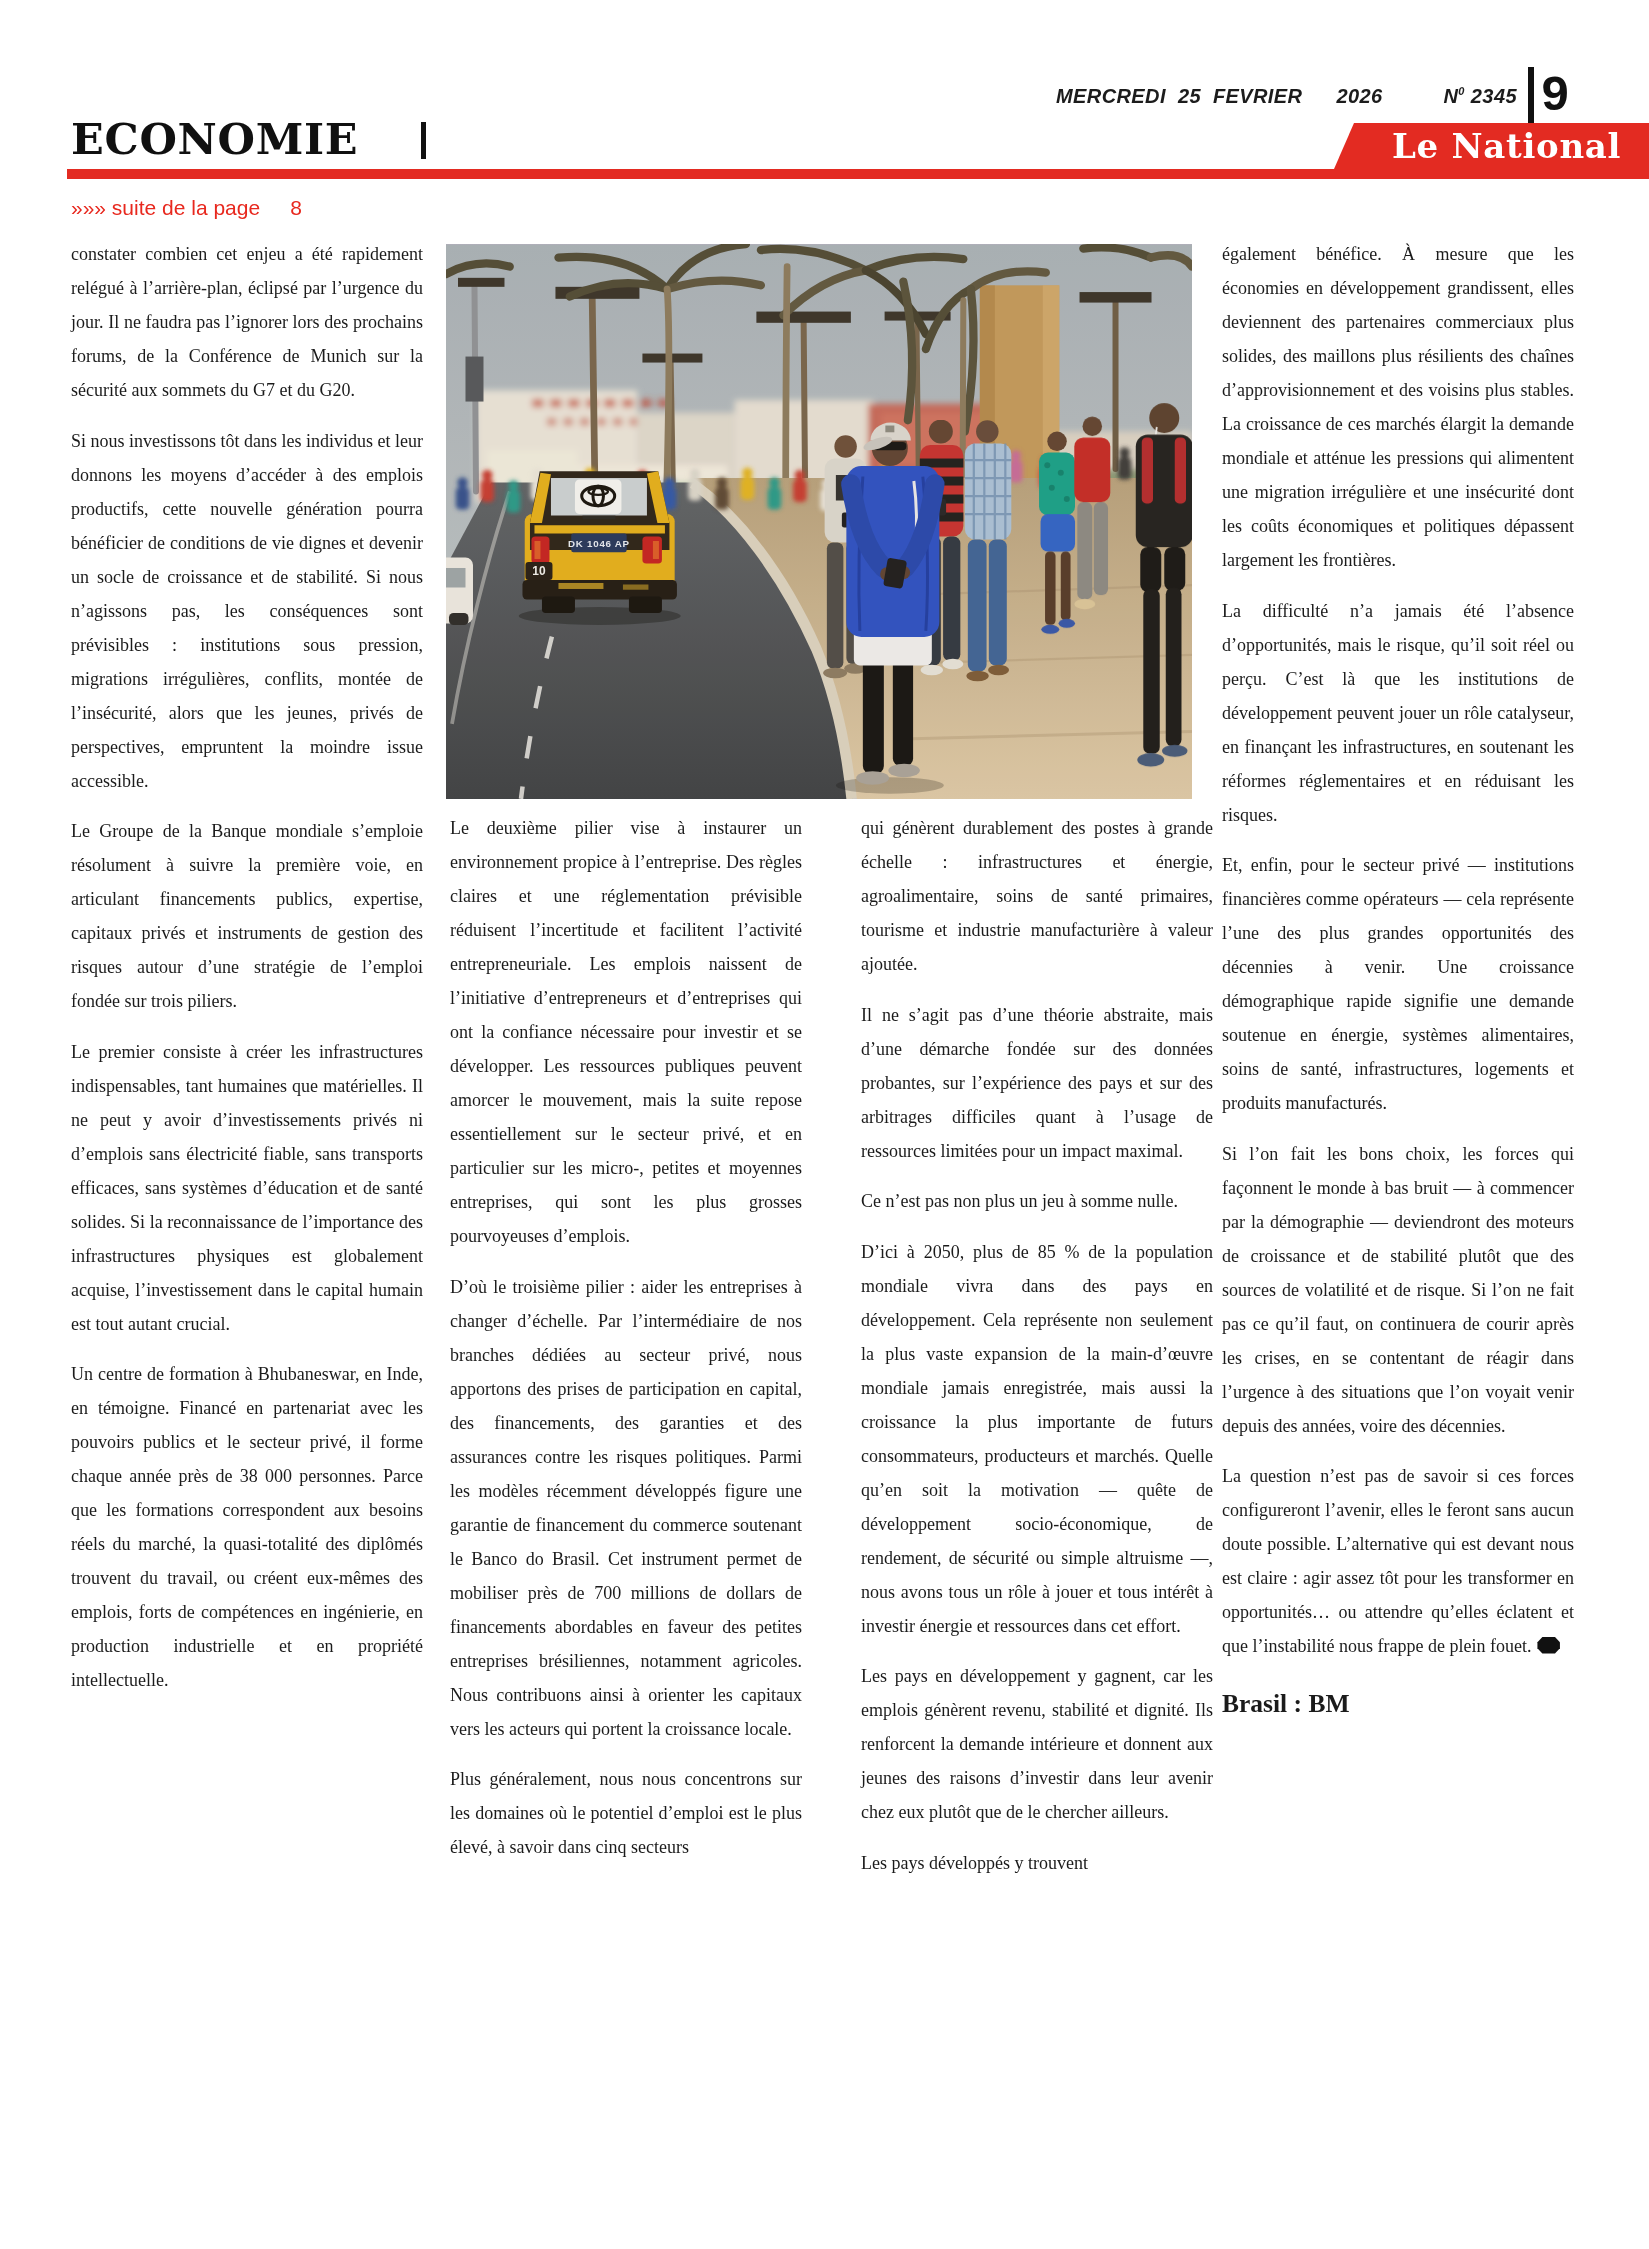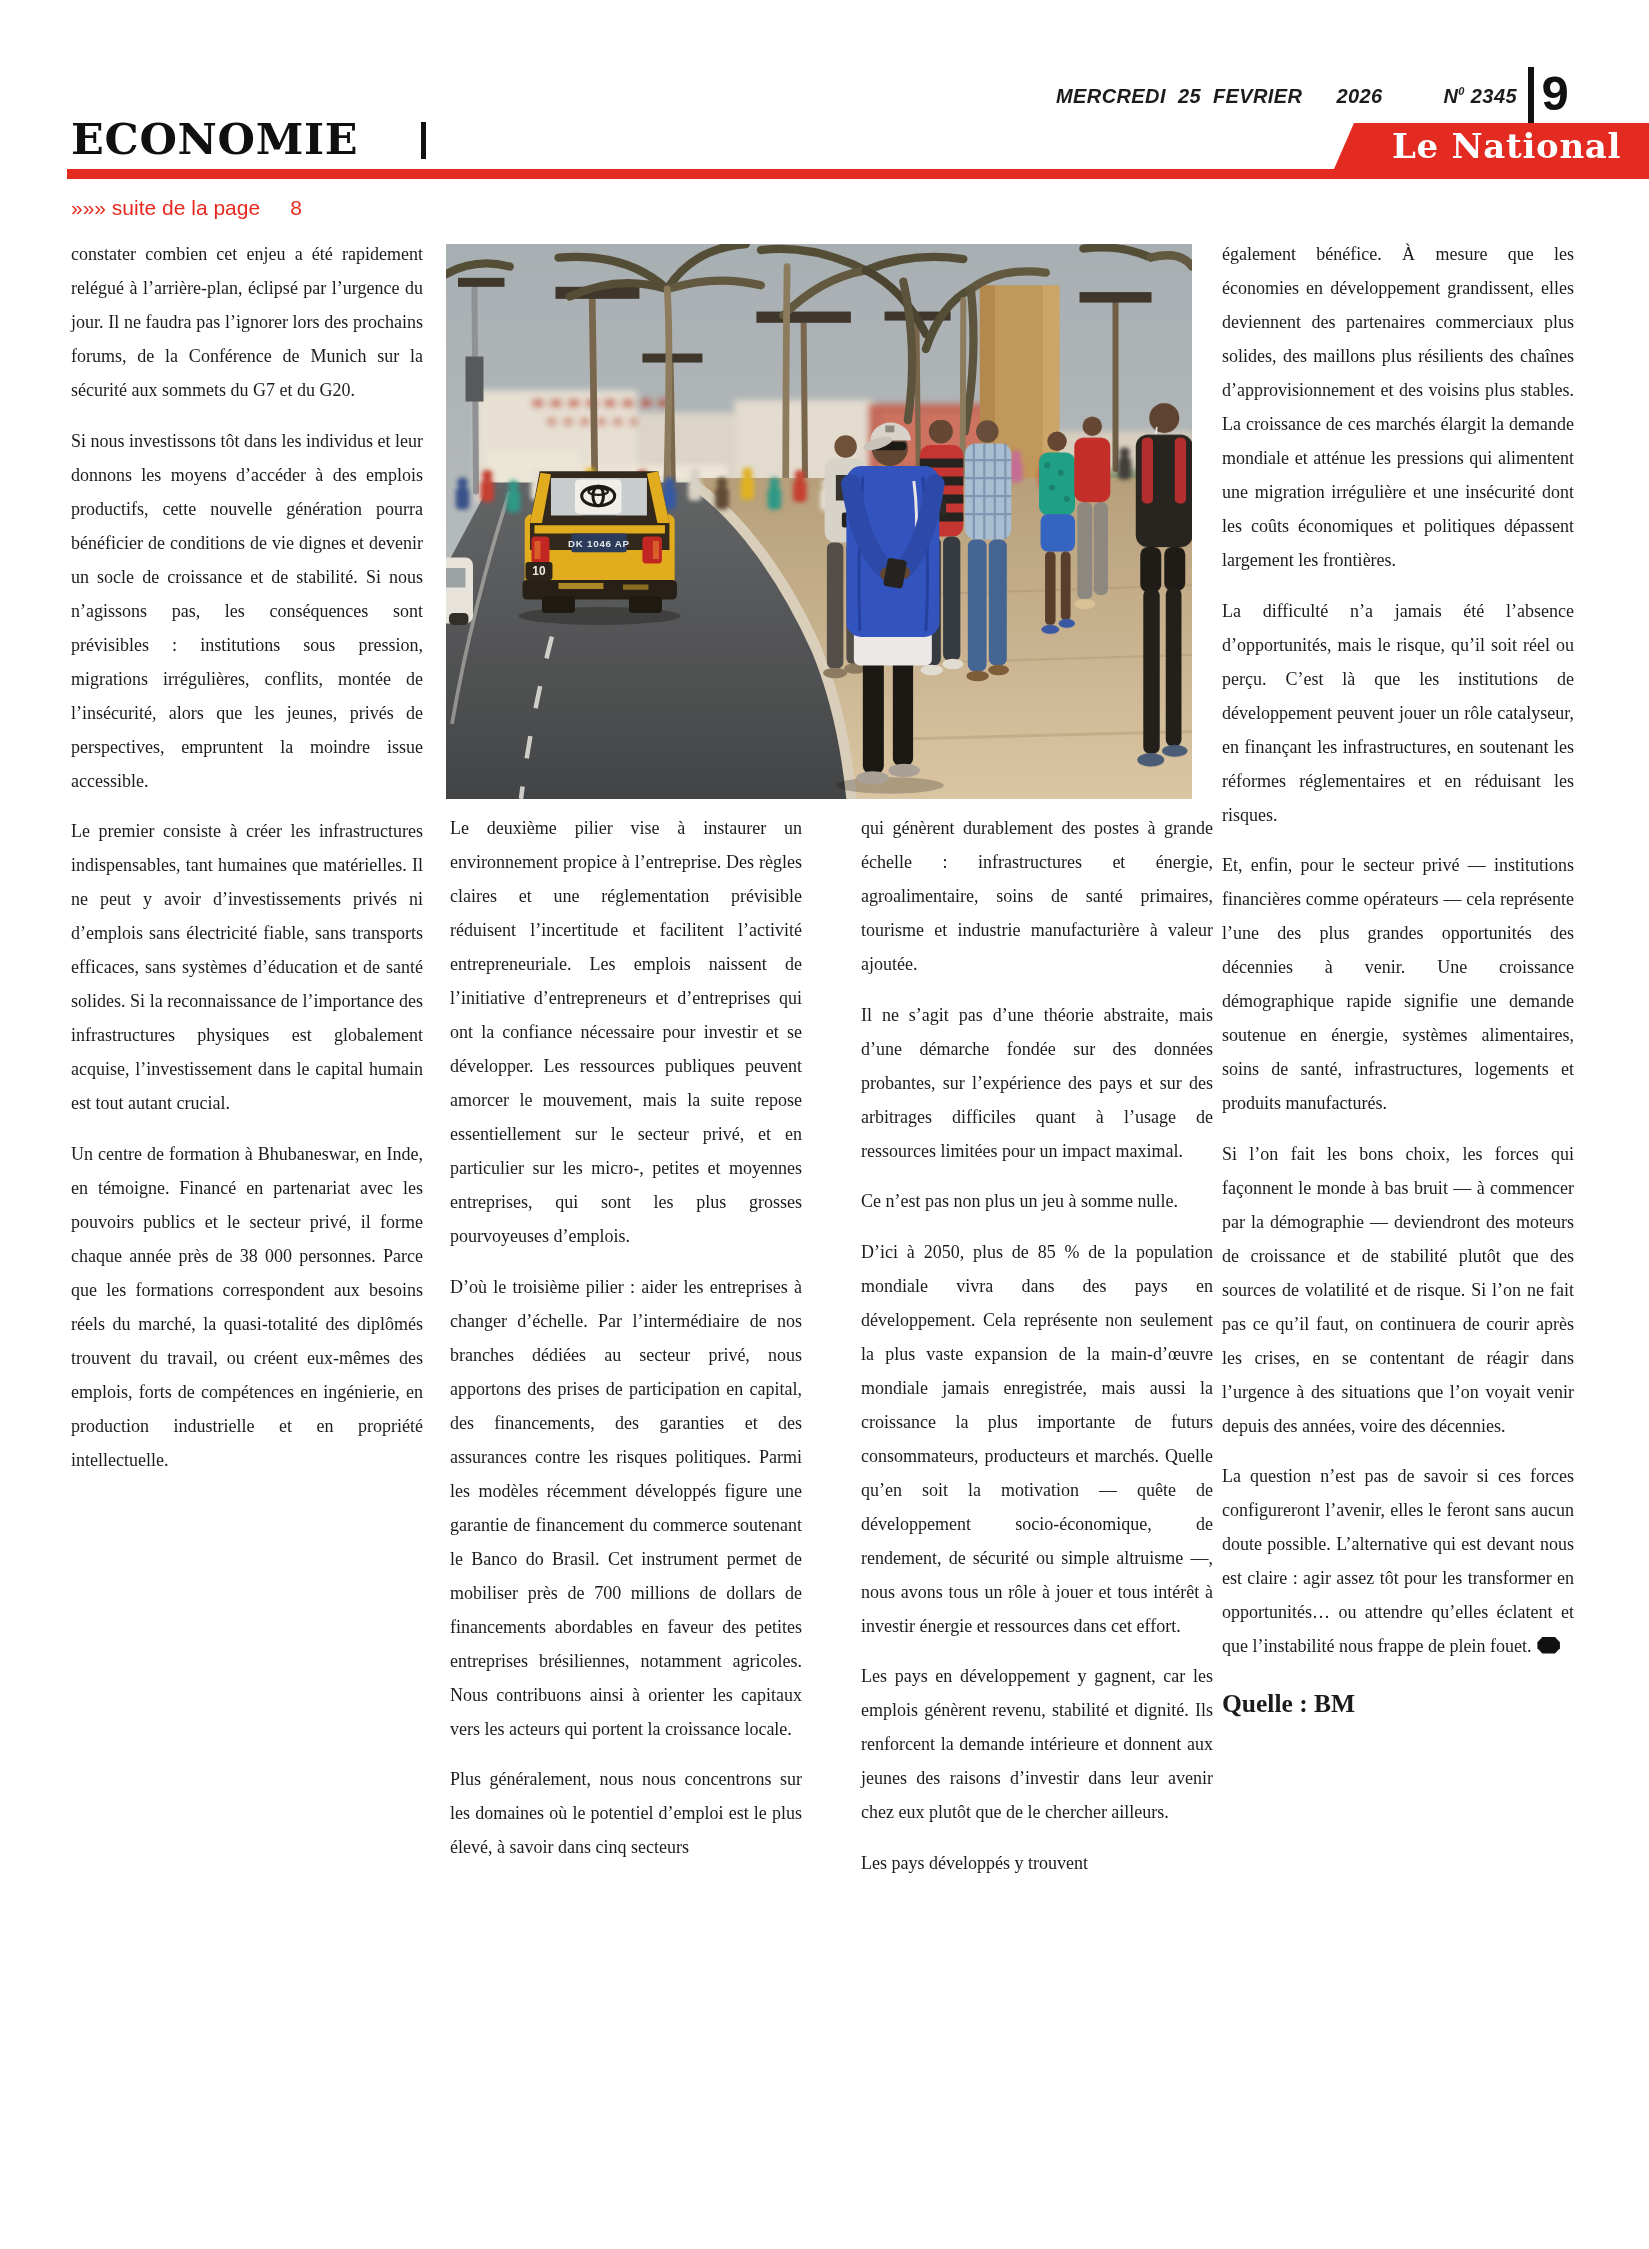--- a/index.html
+++ b/index.html
@@ -367,20 +367,21 @@
         <rect x="586" y="242" width="12" height="9" fill="#8a8880"></rect>
       </g>
 
       <rect x="0" y="0" width="995" height="740" fill="#d89a4a" opacity="0.05"></rect>
     </svg>
   </div>
 
   <div class="col col-a">
     <p>constater combien cet enjeu a été rapidement relégué à l’arrière-plan, éclipsé par l’urgence du jour. Il ne faudra pas l’ignorer lors des prochains forums, de la Conférence de Munich sur la sécurité aux sommets du G7 et du G20.</p>
     <p>Si nous investissons tôt dans les individus et leur donnons les moyens d’accéder à des emplois productifs, cette nouvelle génération pourra bénéficier de conditions de vie dignes et devenir un socle de croissance et de stabilité. Si nous n’agissons pas, les conséquences sont prévisibles : institutions sous pression, migrations irrégulières, conflits, montée de l’insécurité, alors que les jeunes, privés de perspectives, empruntent la moindre issue accessible.</p>
+    <p>Le Groupe de la Banque mondiale s’emploie résolument à suivre la première voie, en articulant financements publics, expertise, capitaux privés et instruments de gestion des risques autour d’une stratégie de l’emploi fondée sur trois piliers.</p>
     <p>Le premier consiste à créer les infrastructures indispensables, tant humaines que matérielles. Il ne peut y avoir d’investissements privés ni d’emplois sans électricité fiable, sans transports efficaces, sans systèmes d’éducation et de santé solides. Si la reconnaissance de l’importance des infrastructures physiques est globalement acquise, l’investissement dans le capital humain est tout autant crucial.</p>
     <p>Un centre de formation à Bhubaneswar, en Inde, en témoigne. Financé en partenariat avec les pouvoirs publics et le secteur privé, il forme chaque année près de 38 000 personnes. Parce que les formations correspondent aux besoins réels du marché, la quasi-totalité des diplômés trouvent du travail, ou créent eux-mêmes des emplois, forts de compétences en ingénierie, en production industrielle et en propriété intellectuelle.</p>
   </div>
 
   <div class="col col-b">
     <p>Le deuxième pilier vise à instaurer un environnement propice à l’entreprise. Des règles claires et une réglementation prévisible réduisent l’incertitude et facilitent l’activité entrepreneuriale. Les emplois naissent de l’initiative d’entrepreneurs et d’entreprises qui ont la confiance nécessaire pour investir et se développer. Les ressources publiques peuvent amorcer le mouvement, mais la suite repose essentiellement sur le secteur privé, et en particulier sur les micro-, petites et moyennes entreprises, qui sont les plus grosses pourvoyeuses d’emplois.</p>
     <p>D’où le troisième pilier : aider les entreprises à changer d’échelle. Par l’intermédiaire de nos branches dédiées au secteur privé, nous apportons des prises de participation en capital, des financements, des garanties et des assurances contre les risques politiques. Parmi les modèles récemment développés figure une garantie de financement du commerce soutenant le Banco do Brasil. Cet instrument permet de mobiliser près de 700 millions de dollars de financements abordables en faveur des petites entreprises brésiliennes, notamment agricoles. Nous contribuons ainsi à orienter les capitaux vers les acteurs qui portent la croissance locale.</p>
     <p>Plus généralement, nous nous concentrons sur les domaines où le potentiel d’emploi est le plus élevé, à savoir dans cinq secteurs</p>
   </div>
 
@@ -392,17 +393,17 @@
     <p>Les pays en développement y gagnent, car les emplois génèrent revenu, stabilité et dignité. Ils renforcent la demande intérieure et donnent aux jeunes des raisons d’investir dans leur avenir chez eux plutôt que de le chercher ailleurs.</p>
     <p>Les pays développés y trouvent</p>
   </div>
 
   <div class="col col-d">
     <p>également bénéfice. À mesure que les économies en développement grandissent, elles deviennent des partenaires commerciaux plus solides, des maillons plus résilients des chaînes d’approvisionnement et des voisins plus stables. La croissance de ces marchés élargit la demande mondiale et atténue les pressions qui alimentent une migration irrégulière et une insécurité dont les coûts économiques et politiques dépassent largement les frontières.</p>
     <p>La difficulté n’a jamais été l’absence d’opportunités, mais le risque, qu’il soit réel ou perçu. C’est là que les institutions de développement peuvent jouer un rôle catalyseur, en finançant les infrastructures, en soutenant les réformes réglementaires et en réduisant les risques.</p>
     <p>Et, enfin, pour le secteur privé — institutions financières comme opérateurs — cela représente l’une des plus grandes opportunités des décennies à venir. Une croissance démographique rapide signifie une demande soutenue en énergie, systèmes alimentaires, soins de santé, infrastructures, logements et produits manufacturés.</p>
     <p>Si l’on fait les bons choix, les forces qui façonnent le monde à bas bruit — à commencer par la démographie — deviendront des moteurs de croissance et de stabilité plutôt que des sources de volatilité et de risque. Si l’on ne fait pas ce qu’il faut, on continuera de courir après les crises, en se contentant de réagir dans l’urgence à des situations que l’on voyait venir depuis des années, voire des décennies.</p>
     <p><span>La question n’est pas de savoir si ces forces configureront l’avenir, elles le feront sans aucun doute possible. L’alternative qui est devant nous est claire : agir assez tôt pour les transformer en opportunités… ou attendre qu’elles éclatent et que l’instabilité nous frappe de plein fouet.</span><span class="endmark"></span></p>
-    <div class="source">Quelle : BM</div>
+    <div class="source">Brasil : BM</div>
   </div>
 
 </div>
 
 
 </body></html>

